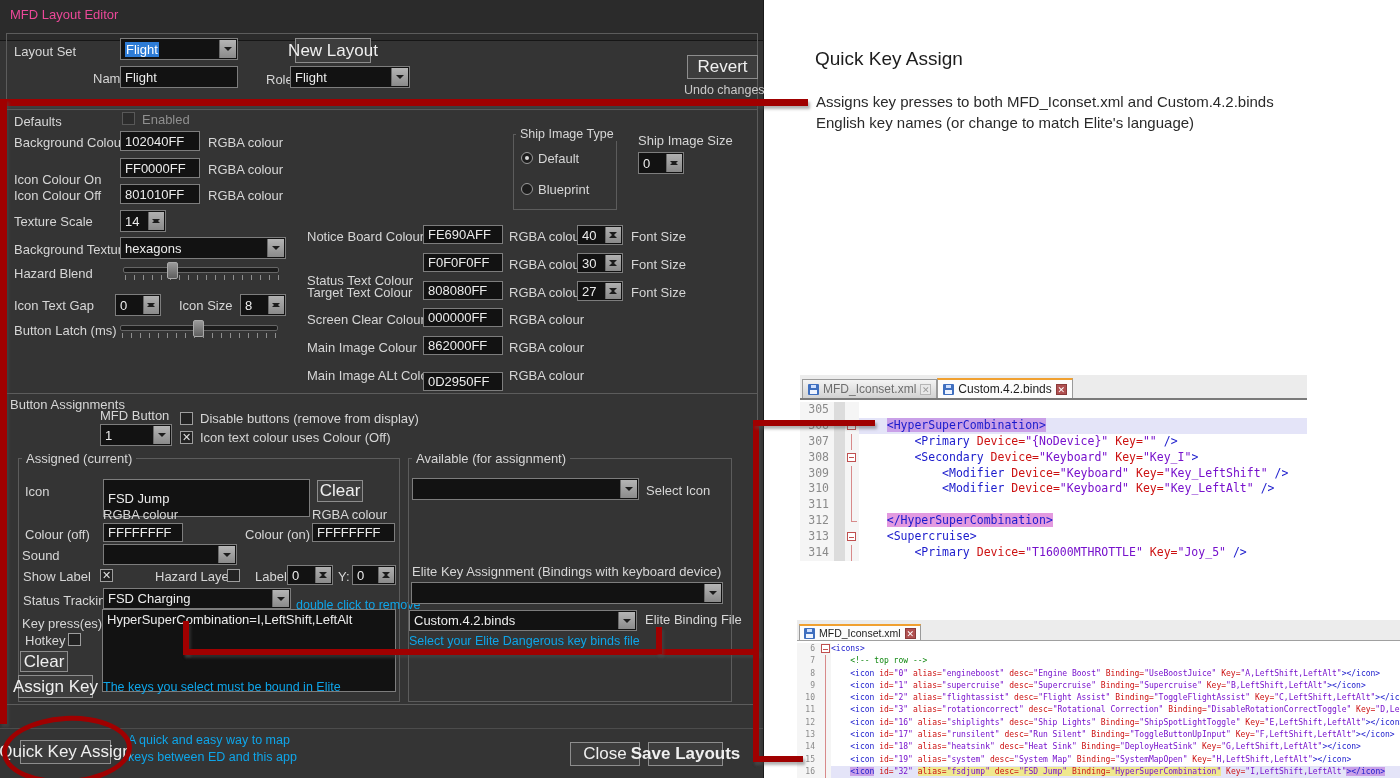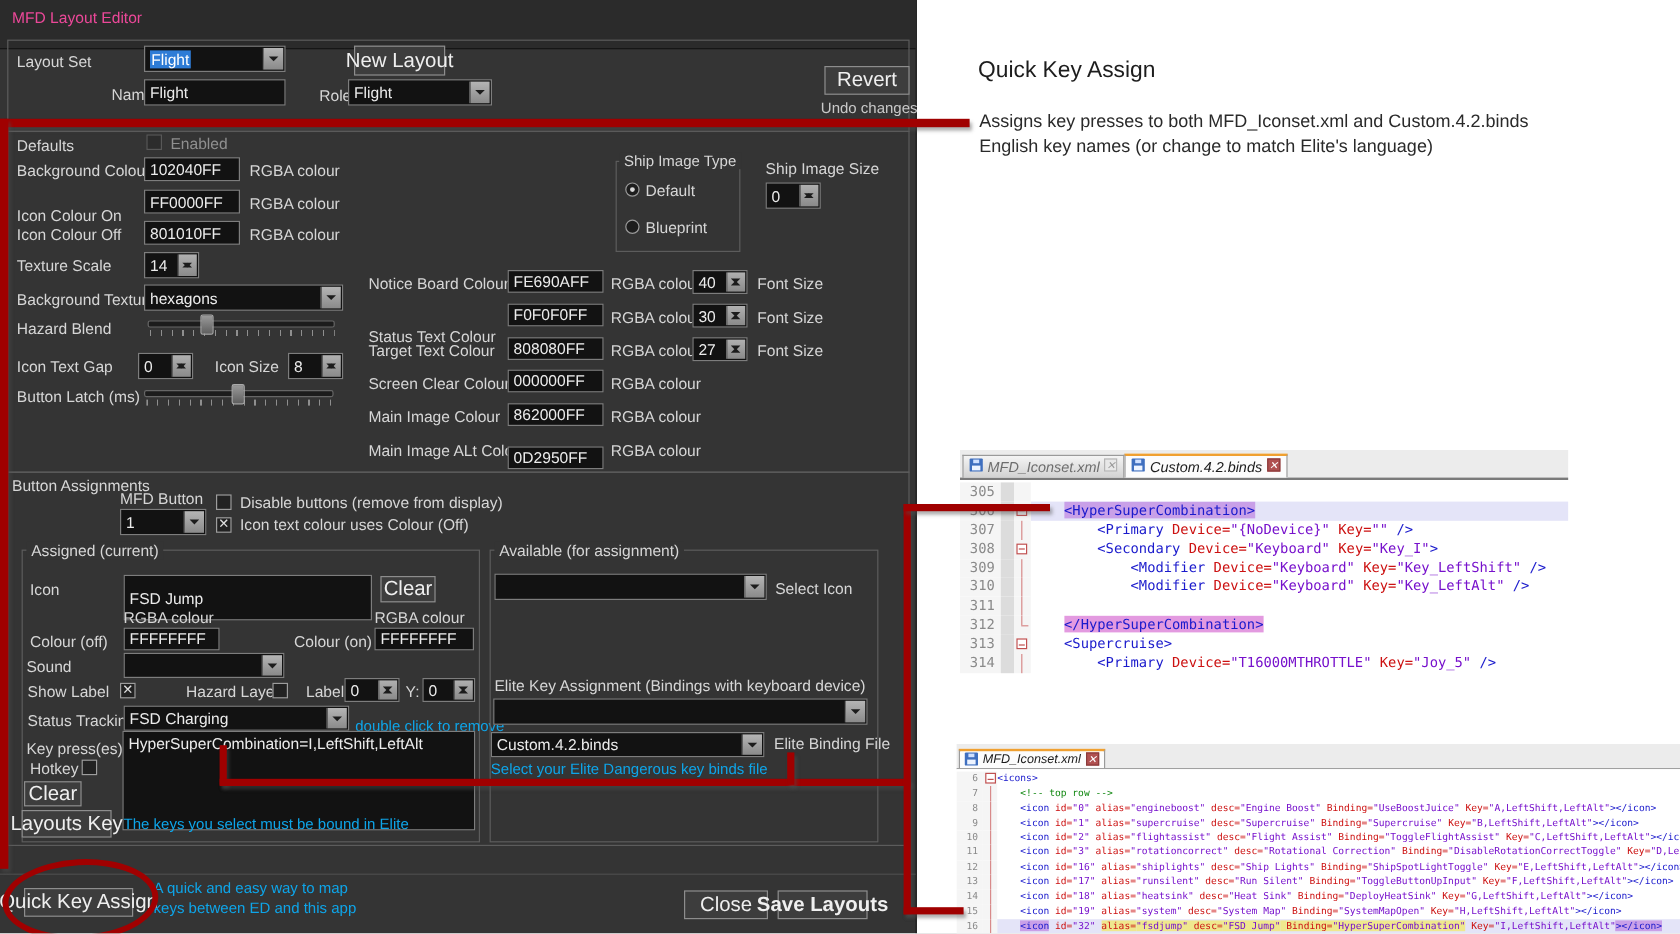--- a/index.html
+++ b/index.html
@@ -35,21 +35,21 @@
   .sep{position:absolute;background:#4c4c4c;}
   
   #anno-title{position:absolute;left:815px;top:48px;font-size:19px;color:#1d1d1d;}
   .anno-line{position:absolute;left:816px;color:#2a2a2a;font-size:15px;white-space:nowrap;}
   
   .red{position:absolute;background:#a00000;z-index:30;box-shadow:2px 3px 3px rgba(80,80,80,.45);}
   #red-ellipse{position:absolute;left:2px;top:716px;width:120px;height:58px;border:5px solid #a00000;border-radius:50%;z-index:30;transform:rotate(-3deg);}
   
   .editor{position:absolute;background:#fff;overflow:hidden;font-family:"DejaVu Sans Mono",monospace;}
   .tabbar{position:relative;background:#ececec;border-bottom:2px solid #7a7a7a;display:flex;align-items:flex-end;padding:2px 0 0 2px;box-sizing:border-box;}
-  .tab{display:flex;align-items:flex-start;gap:4px;padding:2px 5px;border:1px solid #9a9a9a;border-bottom:none;background:linear-gradient(#f4f4f4,#d2d2d2);color:#6e6e6e;font-family:"Liberation Sans",sans-serif;white-space:nowrap;font-style:italic;}
+  .tab{display:flex;align-items:center;gap:4px;padding:2px 5px;border:1px solid #9a9a9a;border-bottom:none;background:linear-gradient(#f4f4f4,#d2d2d2);color:#6e6e6e;font-family:"Liberation Sans",sans-serif;white-space:nowrap;}
   .tab.active{background:#fcfcfc;color:#1c1c1c;border-top:2px solid #f0a030;}
   .floppy{display:inline-block;width:11px;height:11px;background:#3f6fbf;border-radius:1px;position:relative;}
   .floppy::before{content:"";position:absolute;left:3px;right:3px;top:1px;height:3px;background:#cfe0ff;}
   .floppy::after{content:"";position:absolute;left:2px;right:2px;bottom:1px;height:4px;background:#eef4ff;}
   .tclose{display:inline-block;font-size:9px;line-height:11px;width:11px;height:11px;text-align:center;color:#9a9a9a;border:1px solid #b5b5b5;background:#e8e8e8;box-sizing:border-box;}
   .tclose.ared{background:#b05050;border-color:#8a3a3a;color:#fff;}
   .code{position:relative;background:#fff;padding-top:2px;}
   .cl{display:flex;align-items:stretch;}
   .ln-num{color:#8a8a8a;text-align:right;box-sizing:border-box;background:#f5f5f5;}
   .ln-book{background:#dcdcdc;}
@@ -269,21 +269,21 @@
       <span>FSD Charging</span>
       <span class="dd"></span>
     </div>
     <div class="hint" style="left:296px;top:598px;">double click to remove</div>
 
     <div class="lbl" style="left:22px;top:616px;">Key press(es)</div>
     <div class="field multiline" style="left:102px;top:609px;width:294px;height:83px;">HyperSuperCombination=I,LeftShift,LeftAlt</div>
     <div class="lbl" style="left:25px;top:633px;">Hotkey</div>
     <div class="chk" style="left:68px;top:633px;"></div>
     <div class="btn" style="left:20px;top:651px;width:48px;height:21px;">Clear</div>
-    <div class="btn" style="left:18px;top:675px;width:75px;height:23px;">Layouts Key</div>
+    <div class="btn" style="left:18px;top:675px;width:75px;height:23px;">Assign Key</div>
     <div class="hint" style="left:103px;top:680px;">The keys you select must be bound in Elite</div>
 
     <div class="box" style="left:408px;top:458px;width:322px;height:242px;"></div>
     <div class="legend" style="left:412px;top:451px;">Available (for assignment)</div>
     <div class="field combo" style="left:412px;top:478px;width:227px;height:22px;">
       <span></span>
       <span class="dd"></span>
     </div>
     <div class="lbl" style="left:646px;top:483px;">Select Icon</div>
     <div class="lbl" style="left:412px;top:564px;">Elite Key Assignment (Bindings with keyboard device)</div>

